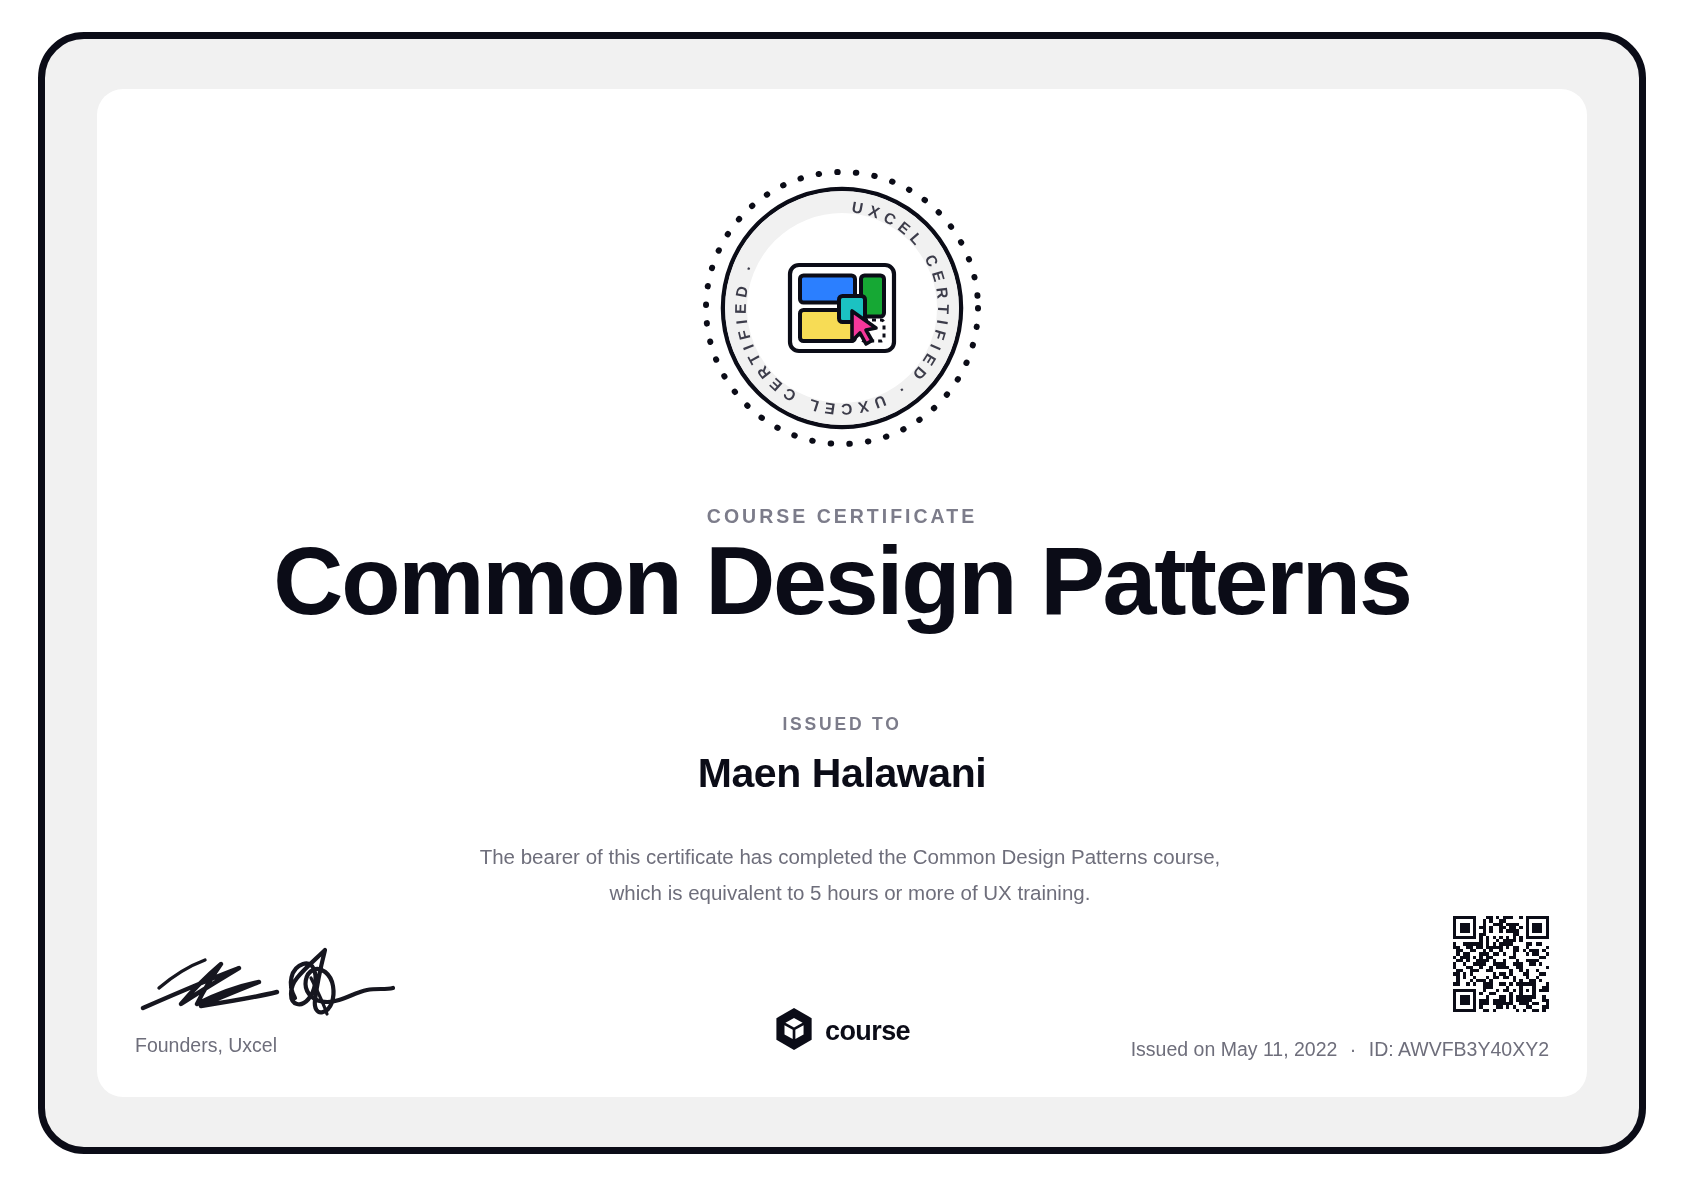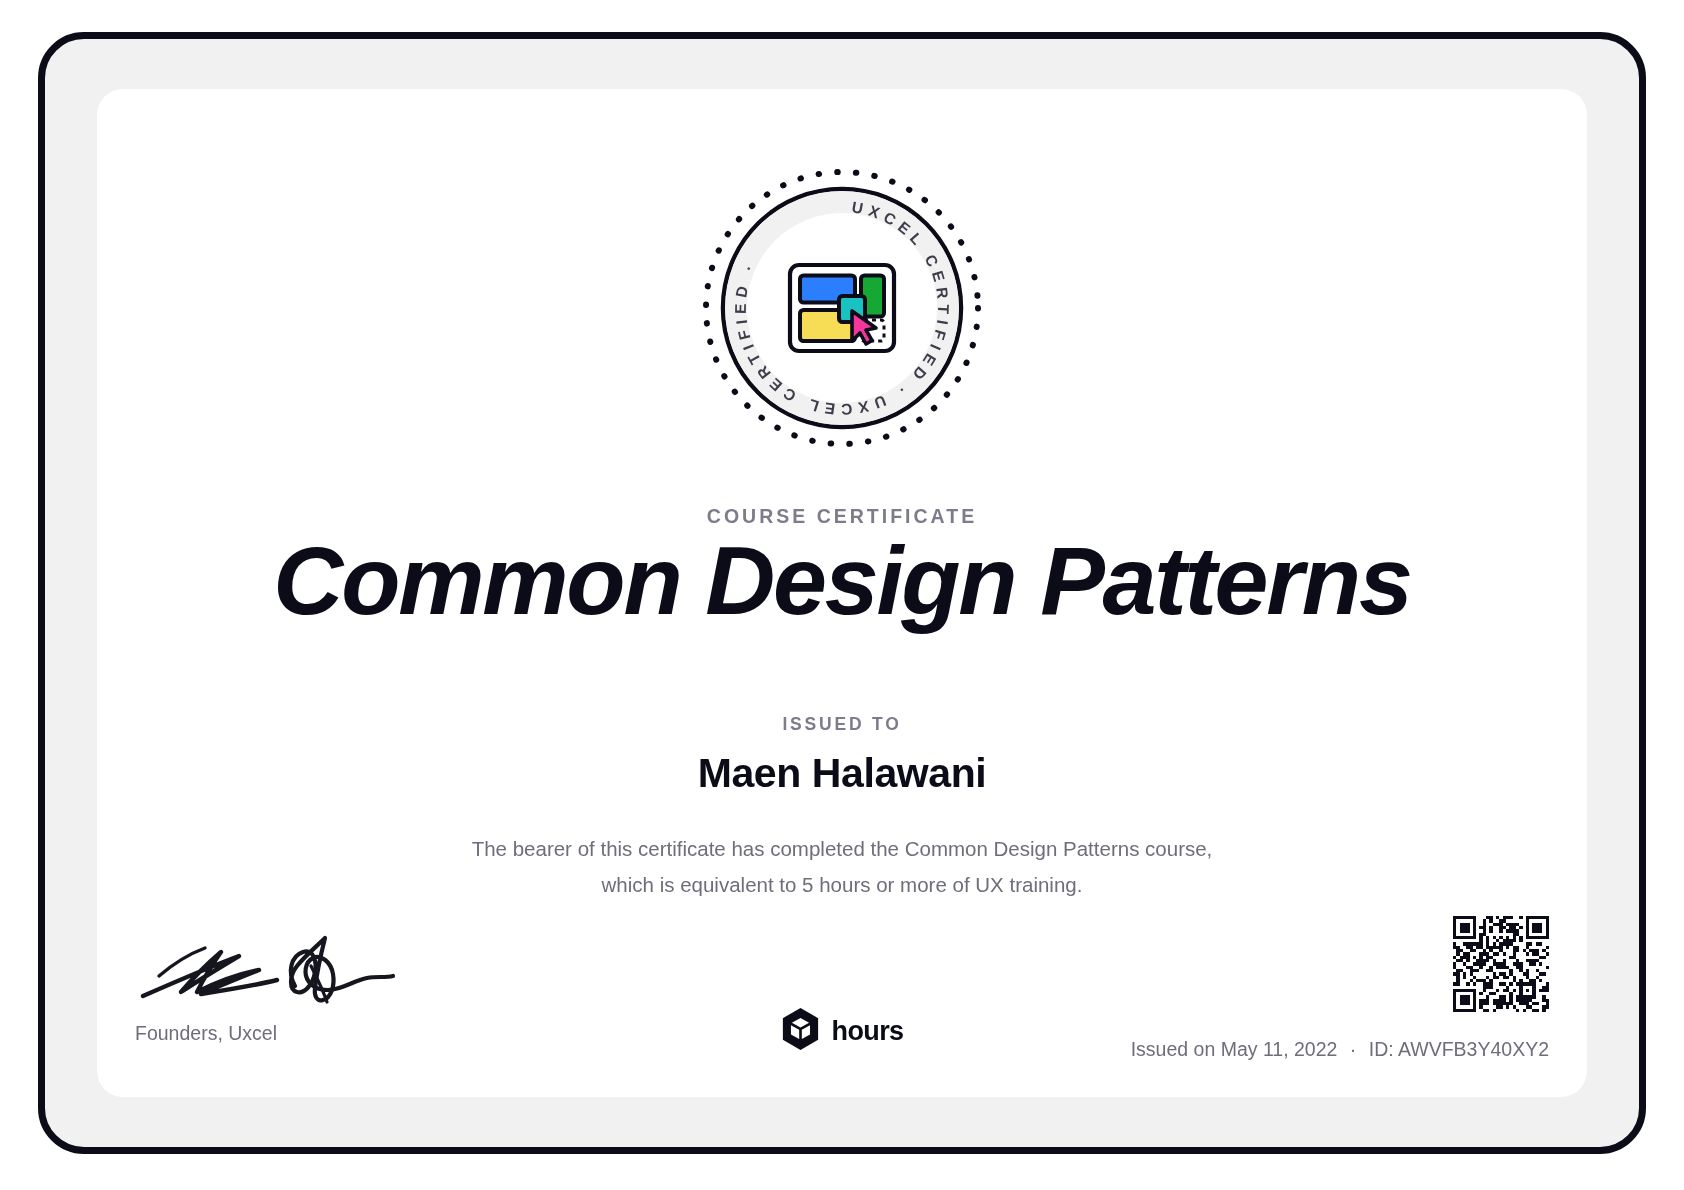--- a/index.html
+++ b/index.html
@@ -66,21 +66,20 @@
     color: #7C7C8A;
   }
   #certificate-title {
     top: 440px;
     font-size: 97px;
     line-height: 1.08;
     font-weight: 700;
     letter-spacing: -2.2px;
     color: #0B0C17;
     white-space: nowrap;
-    font-style: italic;
   }
   #issued-to-label {
     top: 609px;
     font-size: 17.5px;
     font-weight: 700;
     letter-spacing: 2.8px;
     color: #7C7C8A;
   }
   #recipient-name {
     top: 645px;
@@ -104,21 +103,21 @@
   #footer-row {
     position: absolute;
     left: 38px;
     right: 38px;
     bottom: 36px;
     height: 170px;
   }
   #signature-block {
     position: absolute;
     left: 0;
-    bottom: 16px;
+    bottom: 4px;
     width: 420px;
   }
   #signature-mark {
     height: 78px;
     width: 300px;
     margin-bottom: 12px;
   }
   #signature-mark svg { display:block; }
   #signature-caption {
     font-size: 19.5px;
@@ -197,21 +196,21 @@
     </div>
 
     <div class="center-col" id="eyebrow-label">COURSE CERTIFICATE</div>
 
     <h1 class="center-col" id="certificate-title" style="margin:0;">Common Design Patterns</h1>
 
     <div class="center-col" id="recipient-name">Maen Halawani</div>
 
     <div class="center-col" id="issued-to-label">ISSUED TO</div>
 
-    <p class="center-col" id="description-text" style="margin:0;">The bearer of this certificate has completed the Common Design Patterns course, which is equivalent to 5 hours or more of UX training.</p>
+    <p class="center-col" id="description-text" style="margin:8px;">The bearer of this certificate has completed the Common Design Patterns course, which is equivalent to 5 hours or more of UX training.</p>
 
     <div id="footer-row">
 
       <div id="signature-block">
         <div id="signature-mark">
           <svg viewBox="0 0 300 78" width="300" height="78" aria-hidden="true">
             <g fill="none" stroke="#16161F" stroke-linecap="round" stroke-linejoin="round">
               <path d="M8,64 C40,50 72,36 104,24 C84,36 64,48 46,60 C58,46 72,32 86,20
                        C76,34 68,48 62,60 C82,50 104,42 124,38 C104,46 84,54 66,62
                        C92,58 118,54 142,48" stroke-width="4.4"></path>
@@ -234,21 +233,21 @@
         <span>
           <svg viewBox="0 0 42 46" width="40" height="44" aria-hidden="true">
             <path d="M21 1 L39.5 11.6 L39.5 34.4 L21 45 L2.5 34.4 L2.5 11.6 Z" fill="#0B0C17"></path>
             <g fill="#FFFFFF">
               <path d="M21 11.5 L30 16.5 L21 21.5 L12 16.5 Z"></path>
               <path d="M11 19 L19.6 23.8 L19.6 33.6 L11 28.8 Z"></path>
               <path d="M31 19 L31 28.8 L22.4 33.6 L22.4 23.8 Z"></path>
             </g>
           </svg>
         </span>
-        <span id="brand-logo-wordmark">hours</span>
+        <span id="brand-logo-wordmark">course</span>
       </div>
 
       <div id="meta-block">
         <div id="qr-code">
           <svg viewBox="0 0 29 29" width="96" height="96" shape-rendering="crispEdges" aria-hidden="true">
             <rect width="29" height="29" fill="#FFFFFF"></rect>
             <g fill="#0B0C17" id="qr-modules">
                 <rect x="0" y="0" width="1" height="1"></rect>
                 <rect x="1" y="0" width="1" height="1"></rect>
                 <rect x="2" y="0" width="1" height="1"></rect>

